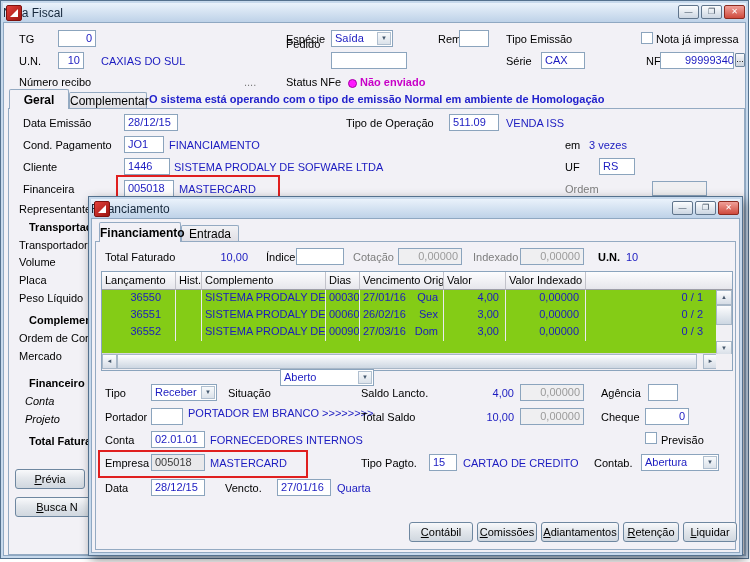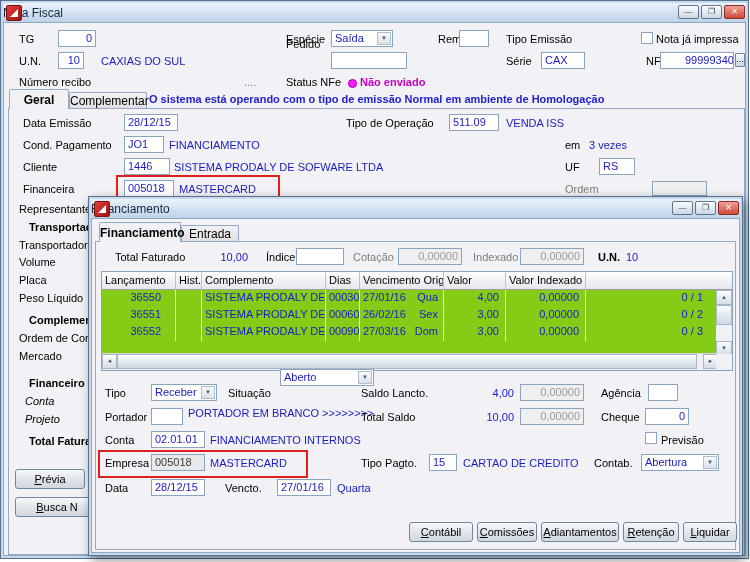--- a/index.html
+++ b/index.html
@@ -175,21 +175,21 @@
       <span class="wbtn">❐</span>
       <span class="wbtn close">✕</span>
     </span>
   </div>
   <div class="winbody">
 
     <div class="panel" style="left:3px;top:22px;width:641px;height:309px;"></div>
     <div class="tab active" style="left:7px;top:3px;width:82px;height:20px;">Financiamento</div>
     <div class="tab" style="left:89px;top:6px;width:58px;height:16px;padding-top:1px;">Entrada</div>
 
-    <span class="lbl" style="left:23px;top:32px;">Total Faturado</span>
+    <span class="lbl" style="left:13px;top:32px;">Total Faturado</span>
     <span class="val r" style="left:96px;top:32px;width:60px;">10,00</span>
     <span class="lbl" style="left:174px;top:32px;">Índice</span>
     <div class="fld" style="left:204px;top:29px;width:48px;"></div>
     <span class="lbl gray" style="left:261px;top:32px;">Cotação</span>
     <div class="fld dis r" style="left:306px;top:29px;width:64px;">0,00000</div>
     <span class="lbl gray" style="left:381px;top:32px;">Indexado</span>
     <div class="fld dis r" style="left:428px;top:29px;width:64px;">0,00000</div>
     <span class="lbl b" style="left:506px;top:32px;">U.N.</span>
     <span class="lbl blue" style="left:534px;top:32px;">10</span>
 
@@ -278,21 +278,21 @@
     <div class="fld" style="left:59px;top:189px;width:32px;"></div>
     <span class="lbl blue" style="left:96px;top:188px;">PORTADOR EM BRANCO &gt;&gt;&gt;&gt;&gt;&gt;&gt;&gt;</span>
     <span class="lbl" style="left:269px;top:192px;">Total Saldo</span>
     <span class="val r" style="left:352px;top:192px;width:70px;">10,00</span>
     <div class="fld dis r" style="left:428px;top:189px;width:64px;">0,00000</div>
     <span class="lbl" style="left:509px;top:192px;">Cheque</span>
     <div class="fld r" style="left:553px;top:189px;width:44px;">0</div>
 
     <span class="lbl" style="left:13px;top:215px;">Conta</span>
     <div class="fld" style="left:59px;top:212px;width:54px;">02.01.01</div>
-    <span class="lbl blue" style="left:118px;top:215px;">FINANCIAMENTO INTERNOS</span>
+    <span class="lbl blue" style="left:118px;top:215px;">FORNECEDORES INTERNOS</span>
     <div class="cb" style="left:553px;top:213px;"></div>
     <span class="lbl" style="left:569px;top:215px;">Previsão</span>
 
     <span class="lbl" style="left:13px;top:238px;">Empresa</span>
     <div class="fld dim" style="left:59px;top:235px;width:54px;">005018</div>
     <span class="lbl blue" style="left:118px;top:238px;">MASTERCARD</span>
     <div class="redbox" style="left:6px;top:231px;width:206px;height:24px;"></div>
     <span class="lbl" style="left:269px;top:238px;">Tipo Pagto.</span>
     <div class="fld" style="left:337px;top:235px;width:28px;">15</div>
     <span class="lbl blue" style="left:371px;top:238px;">CARTAO DE CREDITO</span>

